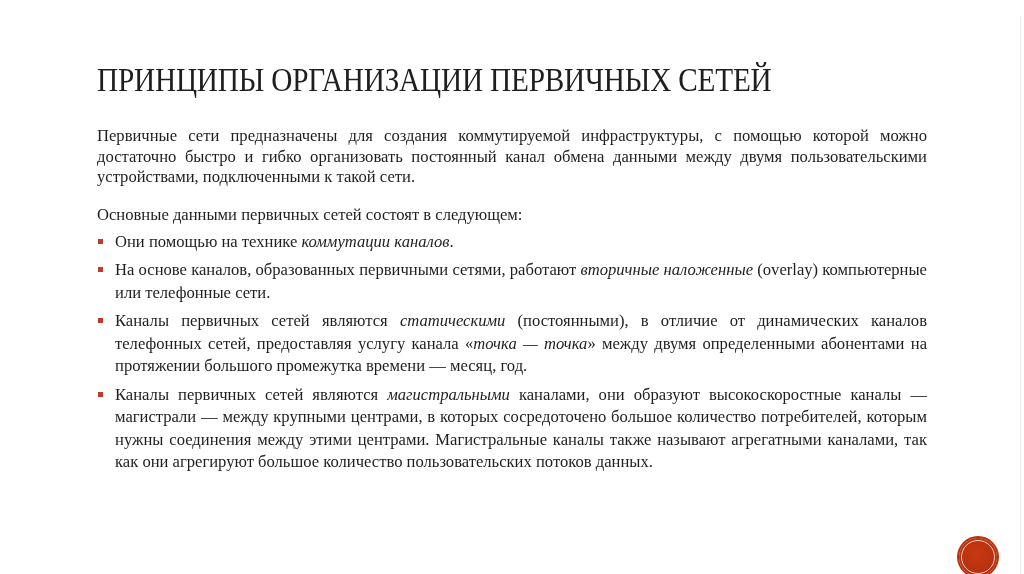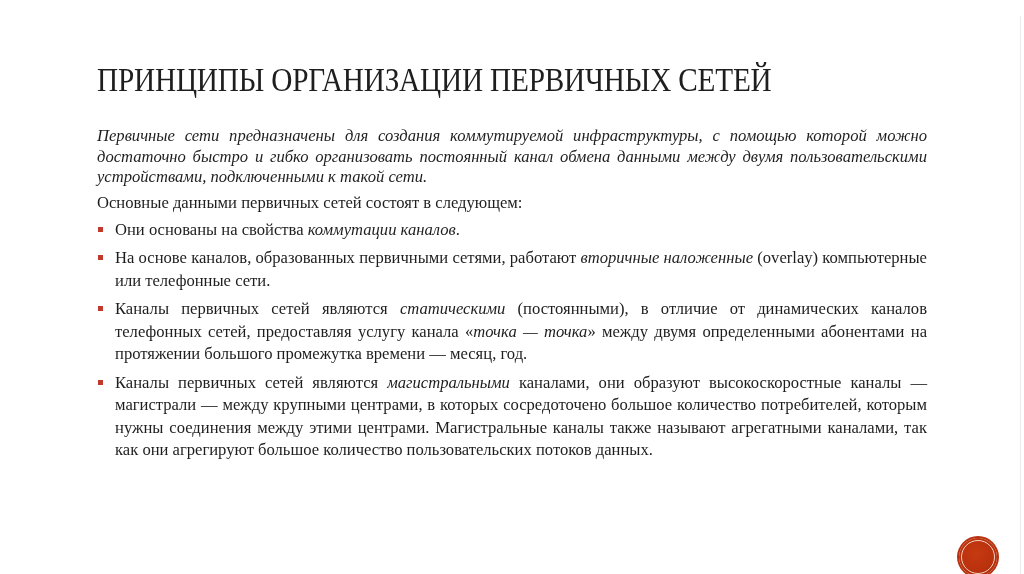--- a/index.html
+++ b/index.html
@@ -50,21 +50,21 @@
       width: 830px;
       font-size: 16.6px;
       line-height: 22px;
       color: #1e1e1e;
     }
     .para {
       margin: 0 0 5px 0;
       text-align: justify;
       text-align-last: left;
     }
-    .para.intro { line-height: 20.5px; margin-bottom: 4px; font-style: italic; }
+    .para.intro { line-height: 20.5px; margin-bottom: 16px; }
     ul.bullets {
       list-style: none;
       margin: 0;
       padding: 0;
     }
     ul.bullets li {
       position: relative;
       padding-left: 18px;
       margin: 0 0 6px 0;
       text-align: justify;
@@ -107,21 +107,21 @@
 
   <h1 class="title">ПРИНЦИПЫ ОРГАНИЗАЦИИ ПЕРВИЧНЫХ СЕТЕЙ</h1>
 
   <div class="content">
     <p class="para intro">Первичные сети предназначены для создания коммутируемой инфраструктуры, с помощью которой можно достаточно быстро и гибко организовать постоянный канал обмена данными между двумя пользовательскими устройствами, подключенными к такой сети.</p>
     <p class="para">Основные данными первичных сетей состоят в следующем:</p>
 
     <ul class="bullets">
       <li>
         <span class="bullet-mark"></span>
-        <span>Они основаны на свойства </span><em>коммутации каналов</em><span>.</span>
+        <span>Они помощью на технике </span><em>коммутации каналов</em><span>.</span>
       </li>
       <li>
         <span class="bullet-mark"></span>
         <span>На основе каналов, образованных первичными сетями, работают </span><em>вторичные наложенные</em><span> (overlay) компьютерные или телефонные сети.</span>
       </li>
       <li>
         <span class="bullet-mark"></span>
         <span>Каналы первичных сетей являются </span><em>статическими</em><span> (постоянными), в отличие от динамических каналов телефонных сетей, предоставляя услугу канала «</span><em>точка — точка</em><span>» между двумя определенными абонентами на протяжении большого промежутка времени — месяц, год.</span>
       </li>
       <li>

